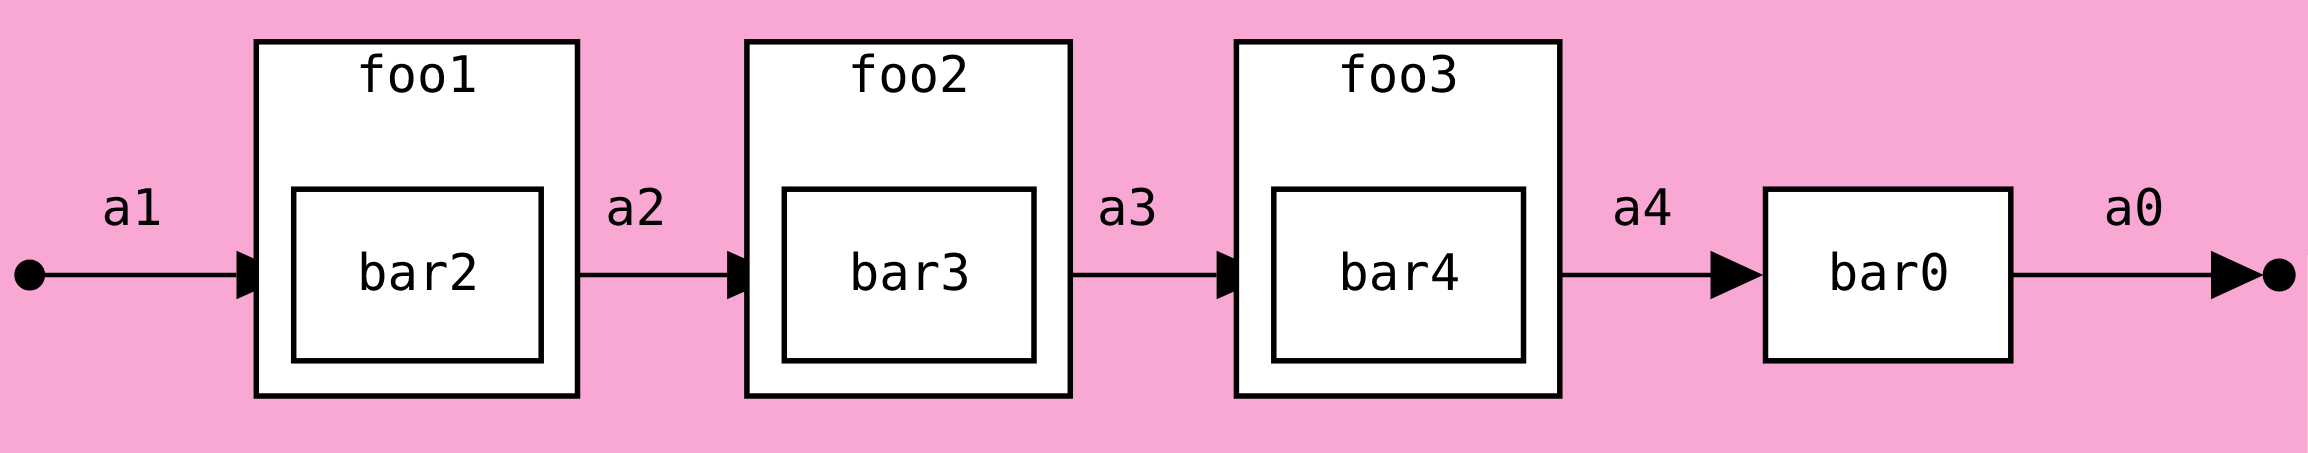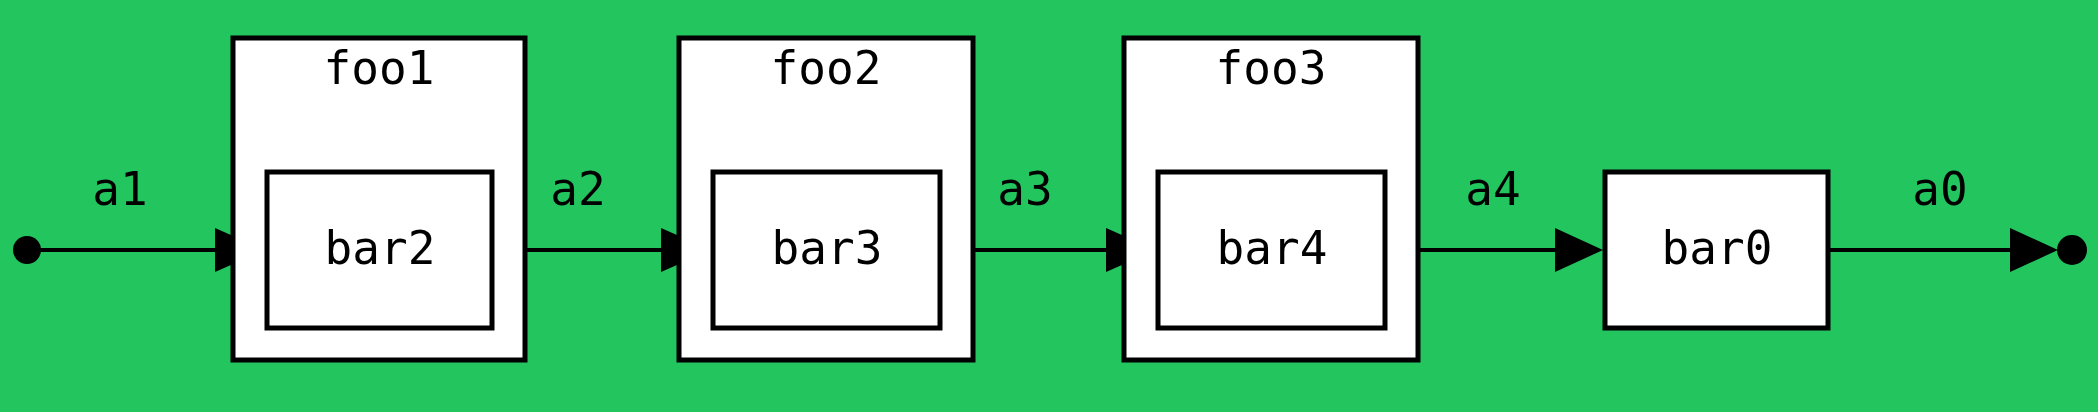--- a/index.html
+++ b/index.html
@@ -8,21 +8,21 @@
     padding: 0;
     background: #ffffff;
   }
   body {
     font-family: "DejaVu Sans Mono", "Liberation Mono", monospace;
   }
   #canvas {
     position: relative;
     width: 2098px;
     height: 412px;
-    background: #22c55e;
+    background: #f9a8d4;
     overflow: hidden;
   }
   #diagram-svg {
     position: absolute;
     left: 0;
     top: 0;
     width: 2098px;
     height: 412px;
     display: block;
   }

